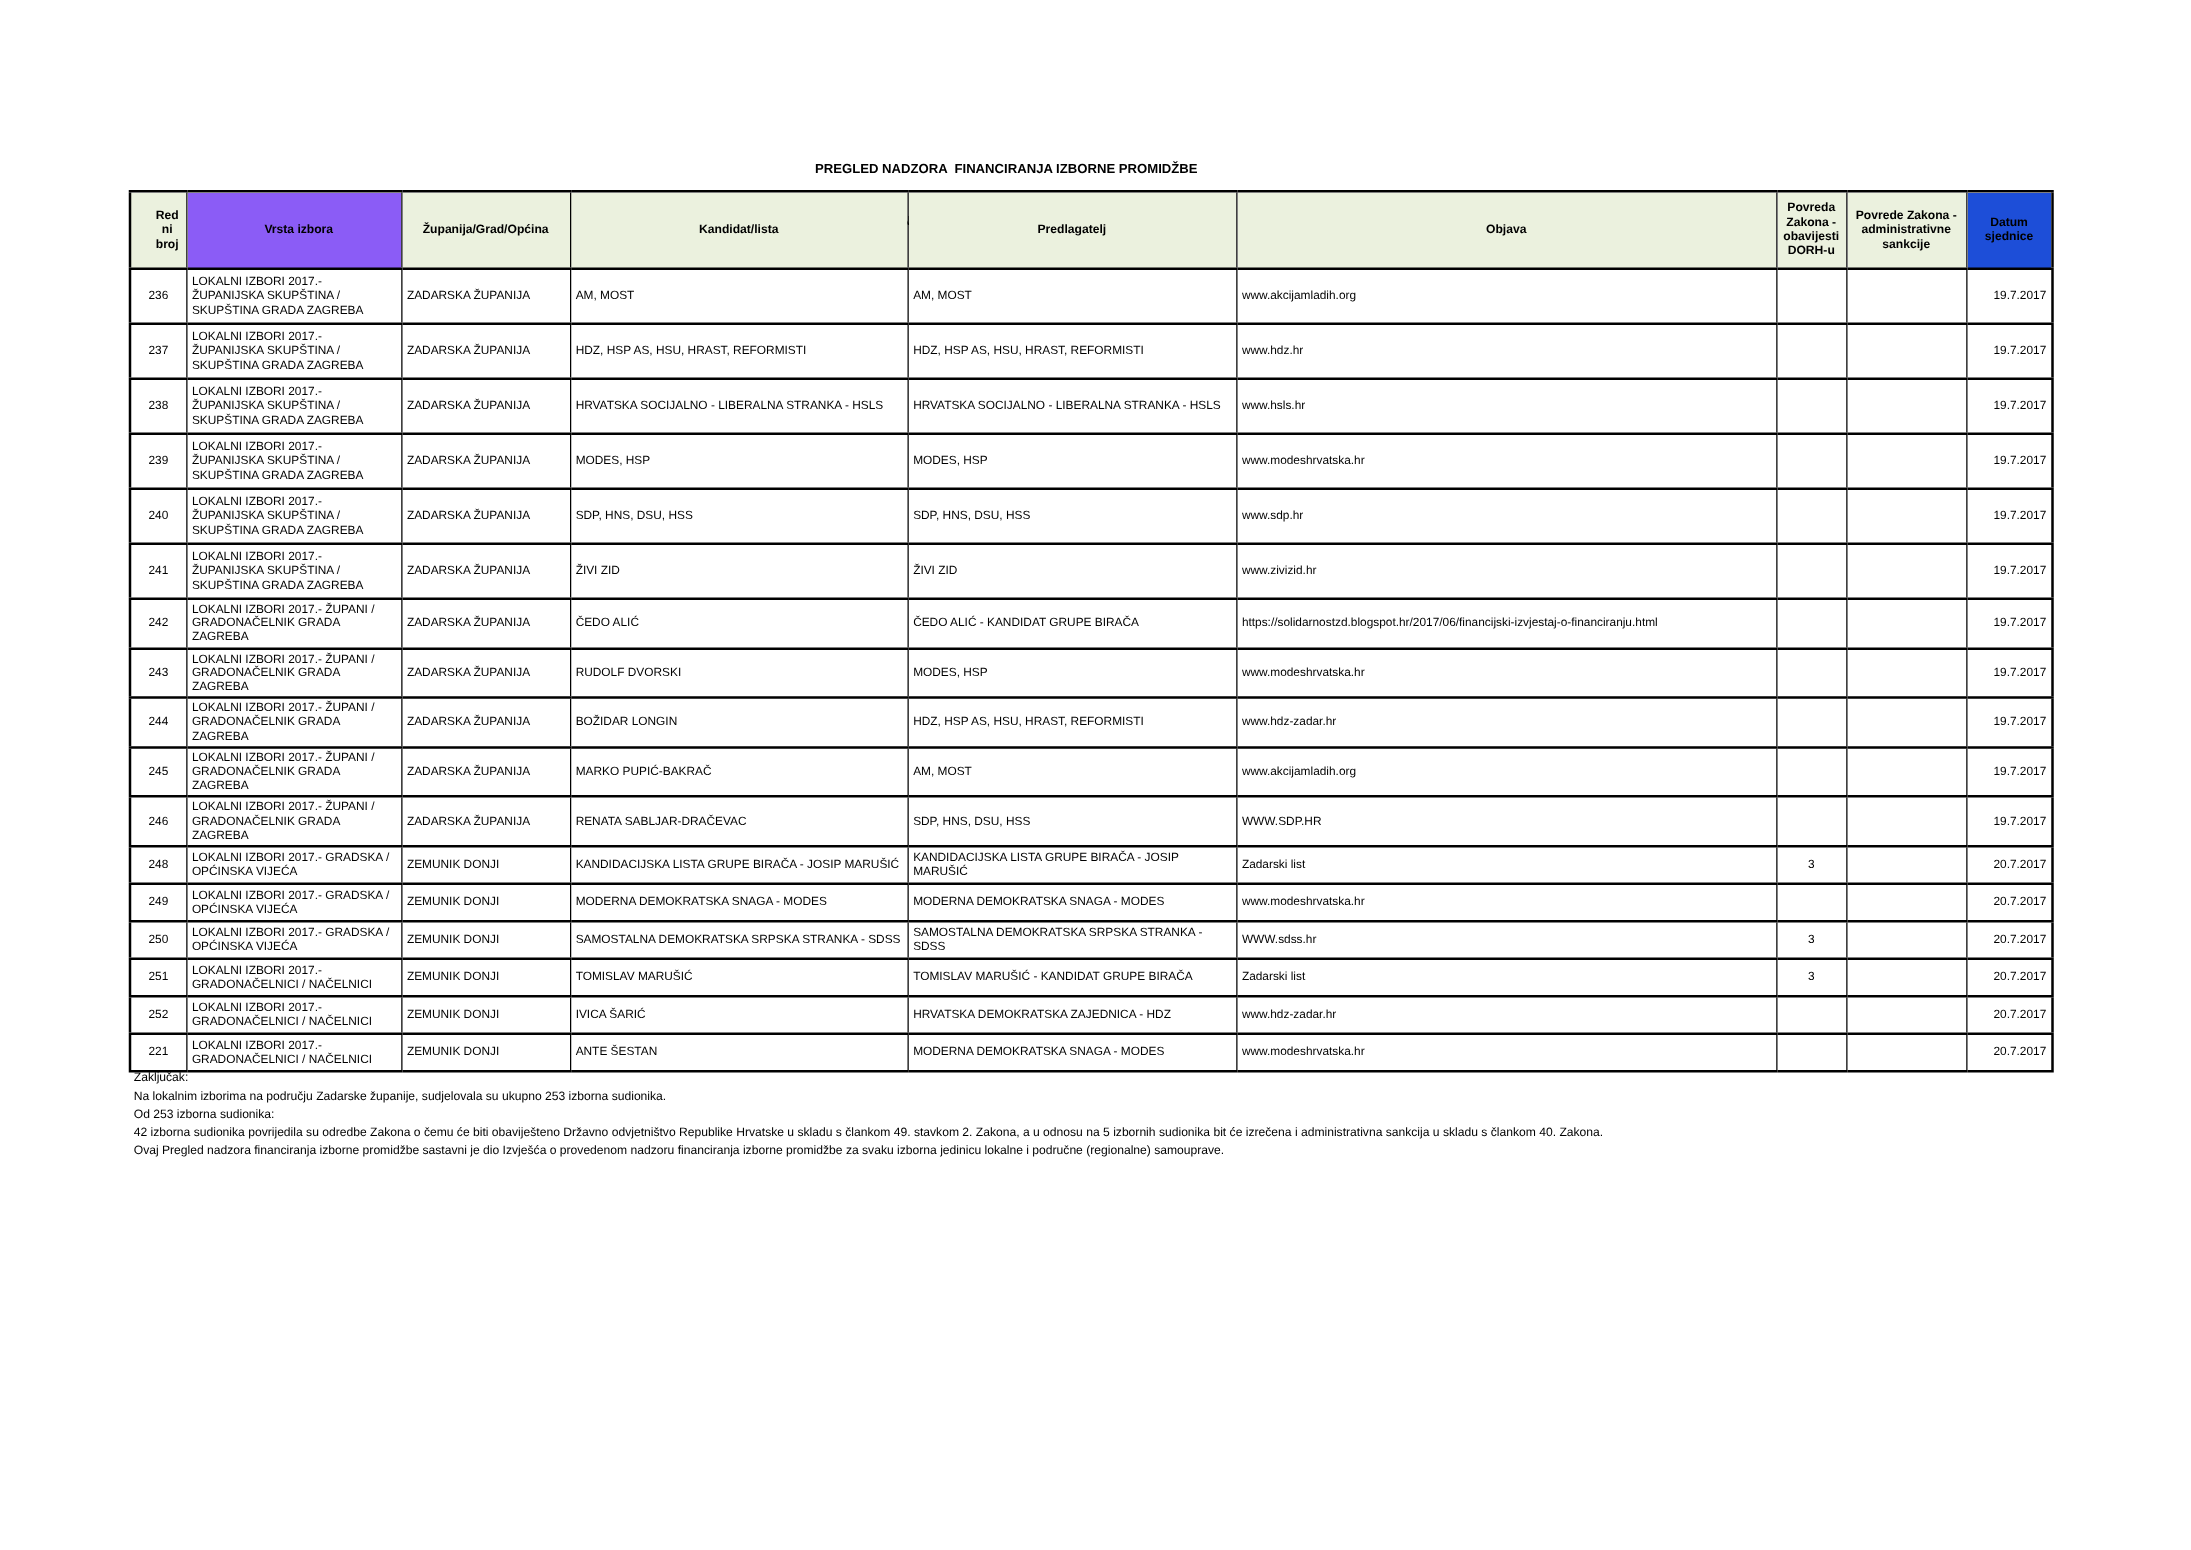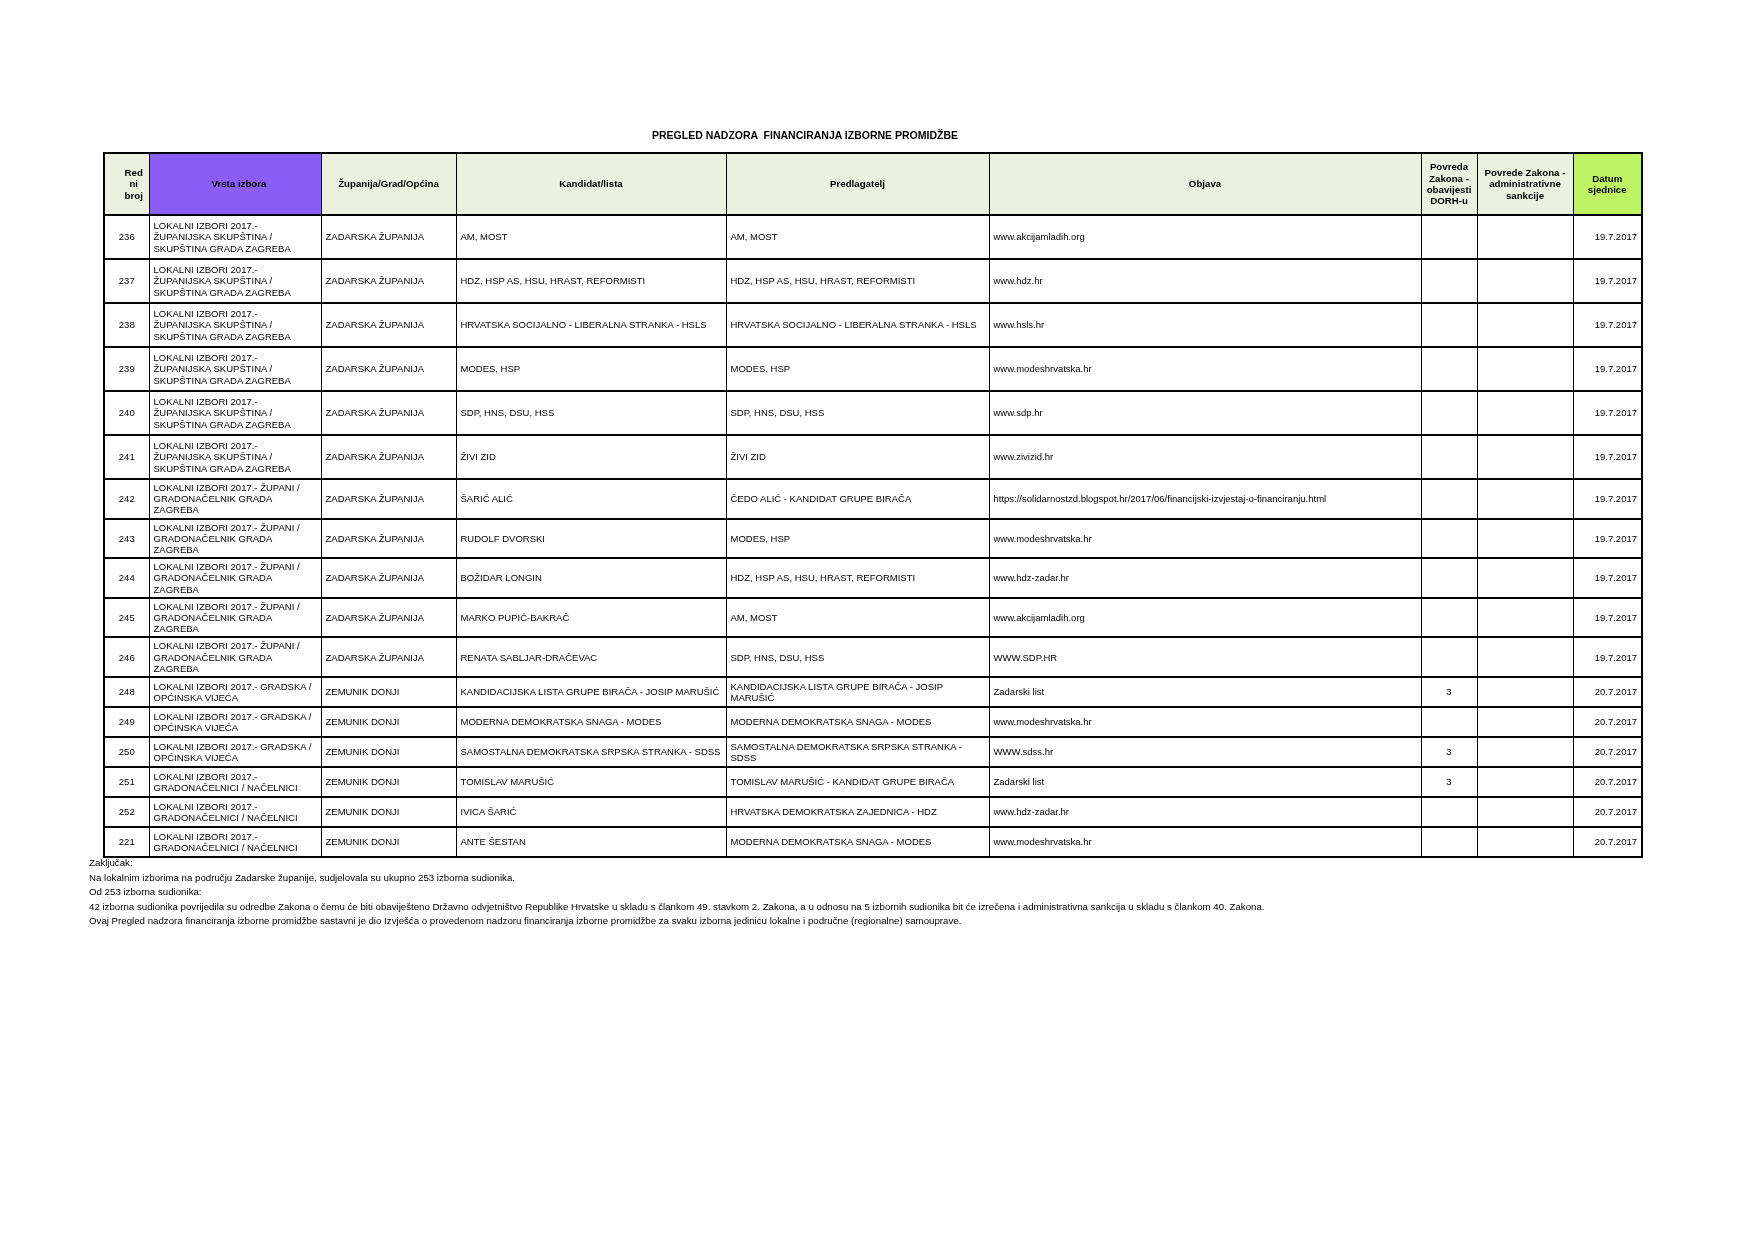--- a/index.html
+++ b/index.html
@@ -52,21 +52,21 @@
   }
   table.main tbody tr { height: 30px; }
   table.main tbody tr.tall { height: 44px; }
   td.col-redni-broj { text-align: center; }
   td.col-vrsta-izbora, td.col-zupanija-grad-opcina, td.col-kandidat-lista,
   td.col-predlagatelj, td.col-objava { text-align: left; }
   td.col-povreda-dorh, td.col-povrede-sankcije { text-align: center; }
   td.col-datum-sjednice { text-align: right; }
   .conclusion {
     position: absolute;
-    left: 89px;
+    left: 107px;
     top: 856px;
     width: 1480px;
     font-size: 9.7px;
     line-height: 14.6px;
   }
   .page-number {
     position: absolute;
     left: 1596px;
     top: 1176px;
     width: 70px;
@@ -98,21 +98,21 @@
     <thead>
       <tr>
         <th style="background: rgb(235, 241, 222); padding-left: 18px;">Redni broj</th>
         <th style="background: #8b5cf6; padding-left: 12px;">Vrsta izbora</th>
         <th style="background: rgb(235, 241, 222);">Županija/Grad/Općina</th>
         <th style="background: rgb(235, 241, 222);">Kandidat/lista</th>
         <th style="background: rgb(235, 241, 222);">Predlagatelj</th>
         <th style="background: rgb(235, 241, 222);">Objava</th>
         <th style="background: rgb(235, 241, 222); margin-left: 31px;">Povreda Zakona - obavijesti DORH-u</th>
         <th style="background: rgb(235, 241, 222);">Povrede Zakona - administrativne sankcije</th>
-        <th style="background: #bef264; margin-top: 18px;">Datum sjednice</th>
+        <th style="background: #1d4ed8; margin-top: 18px;">Datum sjednice</th>
       </tr>
     </thead>
     <tbody>
         <tr class="tall">
           <td class="col-redni-broj">236</td>
           <td class="col-vrsta-izbora">LOKALNI IZBORI 2017.- ŽUPANIJSKA SKUPŠTINA / SKUPŠTINA GRADA ZAGREBA</td>
           <td class="col-zupanija-grad-opcina">ZADARSKA ŽUPANIJA</td>
           <td class="col-kandidat-lista">AM, MOST</td>
           <td class="col-predlagatelj">AM, MOST</td>
           <td class="col-objava">www.akcijamladih.org</td>
@@ -172,21 +172,21 @@
           <td class="col-predlagatelj">ŽIVI ZID</td>
           <td class="col-objava">www.zivizid.hr</td>
           <td class="col-povreda-dorh"></td>
           <td class="col-povrede-sankcije"></td>
           <td class="col-datum-sjednice">19.7.2017</td>
         </tr>
         <tr>
           <td class="col-redni-broj">242</td>
           <td class="col-vrsta-izbora">LOKALNI IZBORI 2017.- ŽUPANI / GRADONAČELNIK GRADA ZAGREBA</td>
           <td class="col-zupanija-grad-opcina">ZADARSKA ŽUPANIJA</td>
-          <td class="col-kandidat-lista">ŠARIĆ ALIĆ</td>
+          <td class="col-kandidat-lista">ČEDO ALIĆ</td>
           <td class="col-predlagatelj">ČEDO ALIĆ  - KANDIDAT GRUPE BIRAČA</td>
           <td class="col-objava">https://solidarnostzd.blogspot.hr/2017/06/financijski-izvjestaj-o-financiranju.html</td>
           <td class="col-povreda-dorh"></td>
           <td class="col-povrede-sankcije"></td>
           <td class="col-datum-sjednice">19.7.2017</td>
         </tr>
         <tr>
           <td class="col-redni-broj">243</td>
           <td class="col-vrsta-izbora">LOKALNI IZBORI 2017.- ŽUPANI / GRADONAČELNIK GRADA ZAGREBA</td>
           <td class="col-zupanija-grad-opcina">ZADARSKA ŽUPANIJA</td>

